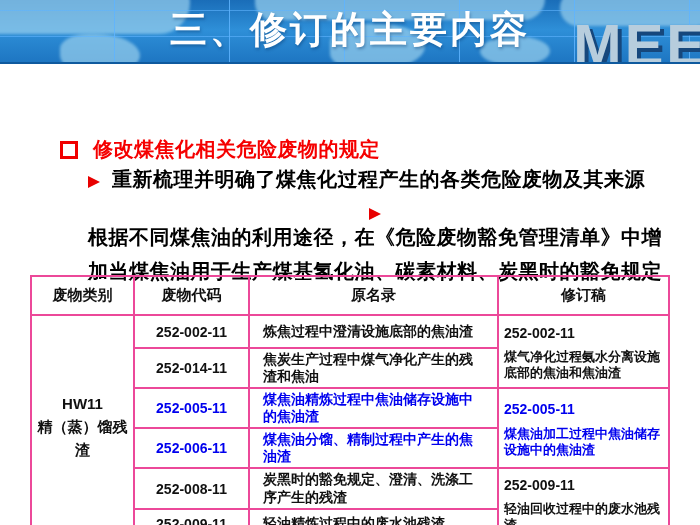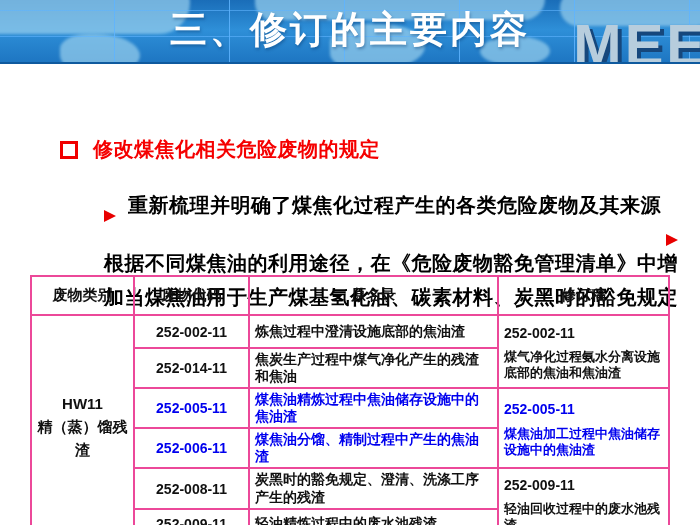--- a/index.html
+++ b/index.html
@@ -26,35 +26,35 @@
     color:#b7cddd;text-shadow:4px 4px 0 #16477c;font-style:normal;}
   .banner-title{position:absolute;top:5px;left:0;width:100%;text-align:center;
     font-size:37px;font-weight:700;color:#ffffff;letter-spacing:3px;
     text-shadow:1px 2px 3px rgba(0,40,90,.35);}
 
   
   .heading{position:absolute;top:70px;left:18px;font-size:30px;font-weight:700;color:#000;}
   .bullet-row{position:absolute;top:127px;left:60px;display:flex;align-items:center;margin-top:9px;}
   .sq{width:12px;height:12px;border:3px solid #f00000;margin-right:15px;flex:0 0 auto;}
   .bullet-text{color:#f50000;font-size:20px;font-weight:700;letter-spacing:.5px;}
-  .sub{position:absolute;left:104px;display:flex;align-items:flex-end;margin-top:26px;}
+  .sub{position:absolute;left:88px;display:flex;align-items:center;}
   .sub.s1{top:162px;}
   .sub.s2{top:202px;width:586px;flex-direction:column;}
   .tri{width:0;height:0;border-left:12px solid #e80000;border-top:6px solid transparent;
     border-bottom:6px solid transparent;margin:6px 12px 0 0;flex:0 0 auto;}
   .sub-text{color:#000;font-size:20px;font-weight:700;line-height:34px;letter-spacing:.5px;}
 
   
   table.waste{position:absolute;top:275px;left:30px;width:638px;border-collapse:collapse;
     table-layout:fixed;color:#111;}
   table.waste th,table.waste td{border:2px solid #ec4899;overflow:hidden;}
   table.waste th{font-size:15px;font-weight:700;height:35px;text-align:center;}
   td.cat{text-align:center;font-weight:700;font-size:15px;line-height:1.55;vertical-align:middle;}
   td.code{text-align:center;font-size:14px;font-weight:600;vertical-align:middle;}
-  td.orig{font-size:14px;font-weight:600;padding:2px 5px;line-height:1.22;vertical-align:middle;}
+  td.orig{font-size:14px;font-weight:600;padding:2px 13px;line-height:1.22;vertical-align:middle;}
   td.rev{font-size:13px;font-weight:600;padding:3px 5px;line-height:1.25;vertical-align:middle;}
   td.rev .rev-code{margin:3px 0 7px 0;font-size:14px;}
   .blue{color:#0000ee;}
 </style>
 </head>
 <body>
 
 <div class="slide">
 
   <div class="banner">

